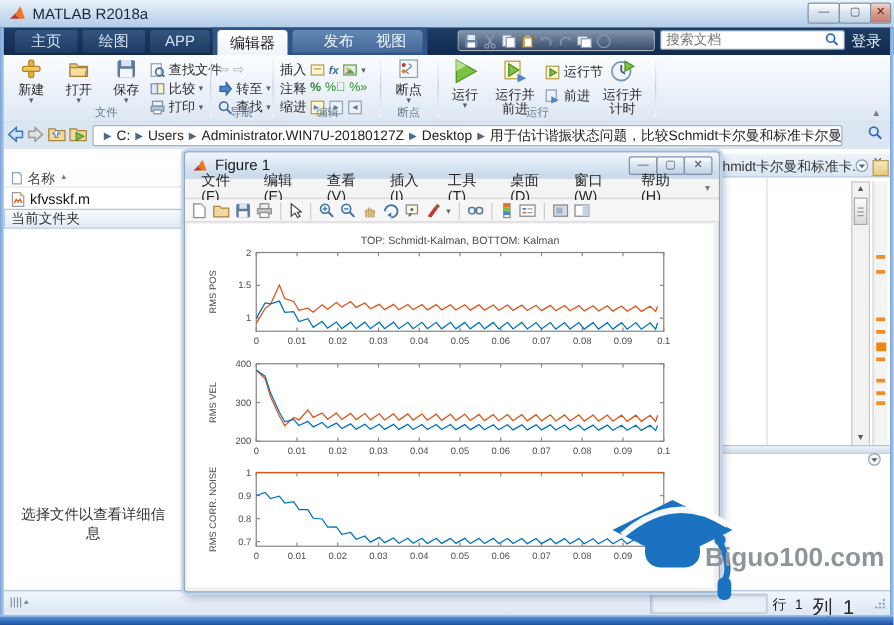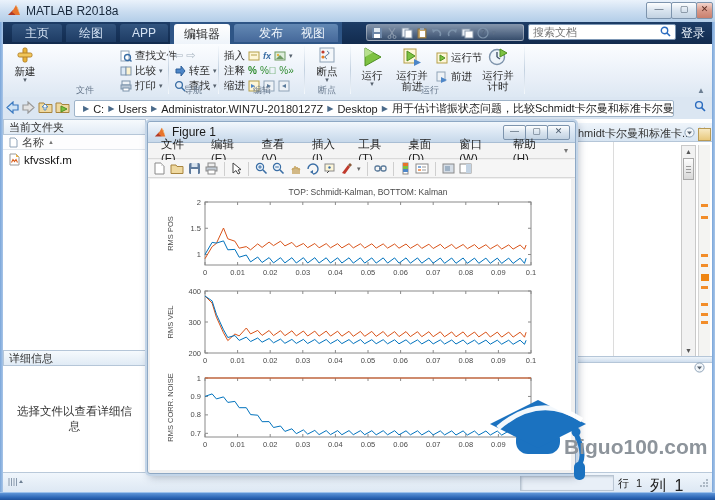--- a/index.html
+++ b/index.html
@@ -51,21 +51,21 @@
 
   
   .addr-row{left:3px;top:97px;width:709px;height:22px;background:#dbe6f2;border-bottom:1px solid #b9c9da;}
   .breadcrumb{left:46px;top:100px;width:636px;height:17px;background:#fff;border:1px solid #9fb4c9;
     border-radius:2px;display:flex;align-items:center;font-size:11px;color:#222;padding:0 4px;box-sizing:border-box;white-space:nowrap;overflow:hidden;}
   .crumb-sep{color:#4a6a8a;font-size:8px;margin:0 4px;}
   .addr-search{left:694px;top:100px;}
 
   
   .panel-hdr{background:linear-gradient(#f6fafd,#e1ebf5);border:1px solid #b5c6d8;
-    font-size:11px;color:#333;line-height:14px;padding-left:5px;box-sizing:border-box;}
+    font-size:11px;color:#333;line-height:14px;padding-left:5px;box-sizing:border-box;margin-top:48px;}
   .leftpanel{left:3px;top:119px;width:143px;height:353px;background:#fff;border-right:1px solid #b5c6d8;}
   .colhdr{left:3px;top:135px;width:143px;height:15px;background:#fdfdfe;border-bottom:1px solid #e3e8ee;
     font-size:11px;color:#444;display:flex;align-items:center;gap:4px;padding-left:6px;box-sizing:border-box;}
   .filerow{left:3px;top:152px;width:143px;height:15px;display:flex;align-items:center;gap:4px;
     font-size:11.5px;color:#111;padding-left:6px;box-sizing:border-box;}
   .details-body{left:3px;top:366px;width:143px;height:106px;background:#fff;
     display:flex;align-items:center;justify-content:center;font-size:11.5px;color:#333;text-align:center;}
 
   
   .editor-bg{left:146px;top:119px;width:566px;height:353px;background:#fff;}
@@ -189,20 +189,35 @@
   <div class="abs login">登录</div>
 
   <div class="abs ribbon"></div>
 
   <div class="abs bigbtn" style="left:8px;">
     <svg class="icon16" viewBox="0 0 16 16">
         <rect x="6" y="1" width="4" height="14" rx="1.5" fill="#e8b33a" stroke="#b5832a"></rect>
         <rect x="1" y="6" width="14" height="4" rx="1.5" fill="#f2c75c" stroke="#b5832a"></rect>
       </svg>
     <span class="lbl">新建</span><span class="caret">▾</span>
+  </div>
+  <div class="abs bigbtn" style="left:46px;">
+    <svg class="icon16" viewBox="0 0 16 16">
+        <path d="M1,4 h5 l1.5,2 H15 v8 H1 z" fill="#e9c87a" stroke="#a8853f"></path>
+        <path d="M1,7 h14 l-2,7 H1 z" fill="#f5dfa0" stroke="#a8853f"></path>
+      </svg>
+    <span class="lbl">打开</span><span class="caret">▾</span>
+  </div>
+  <div class="abs bigbtn" style="left:84px;">
+    <svg class="icon16" viewBox="0 0 16 16">
+        <rect x="1" y="1" width="14" height="14" rx="2" fill="#5f7b9d"></rect>
+        <rect x="4" y="1" width="8" height="5" fill="#d9e4ef"></rect>
+        <rect x="3" y="8" width="10" height="7" fill="#f4f7fa"></rect>
+      </svg>
+    <span class="lbl">保存</span><span class="caret">▾</span>
   </div>
   <div class="abs" style="left:120px;top:48px;">
     <div class="smallrow">
       <svg class="icon12" viewBox="0 0 12 12">
           <rect x="1" y="1" width="8" height="10" fill="#fff" stroke="#8fa3b8"></rect>
           <circle cx="7.5" cy="7.5" r="3" fill="none" stroke="#3a6ea5" stroke-width="1.3"></circle>
           <line x1="9.5" y1="9.5" x2="11.5" y2="11.5" stroke="#3a6ea5" stroke-width="1.4"></line>
         </svg>
       <span>查找文件</span>
     </div>

